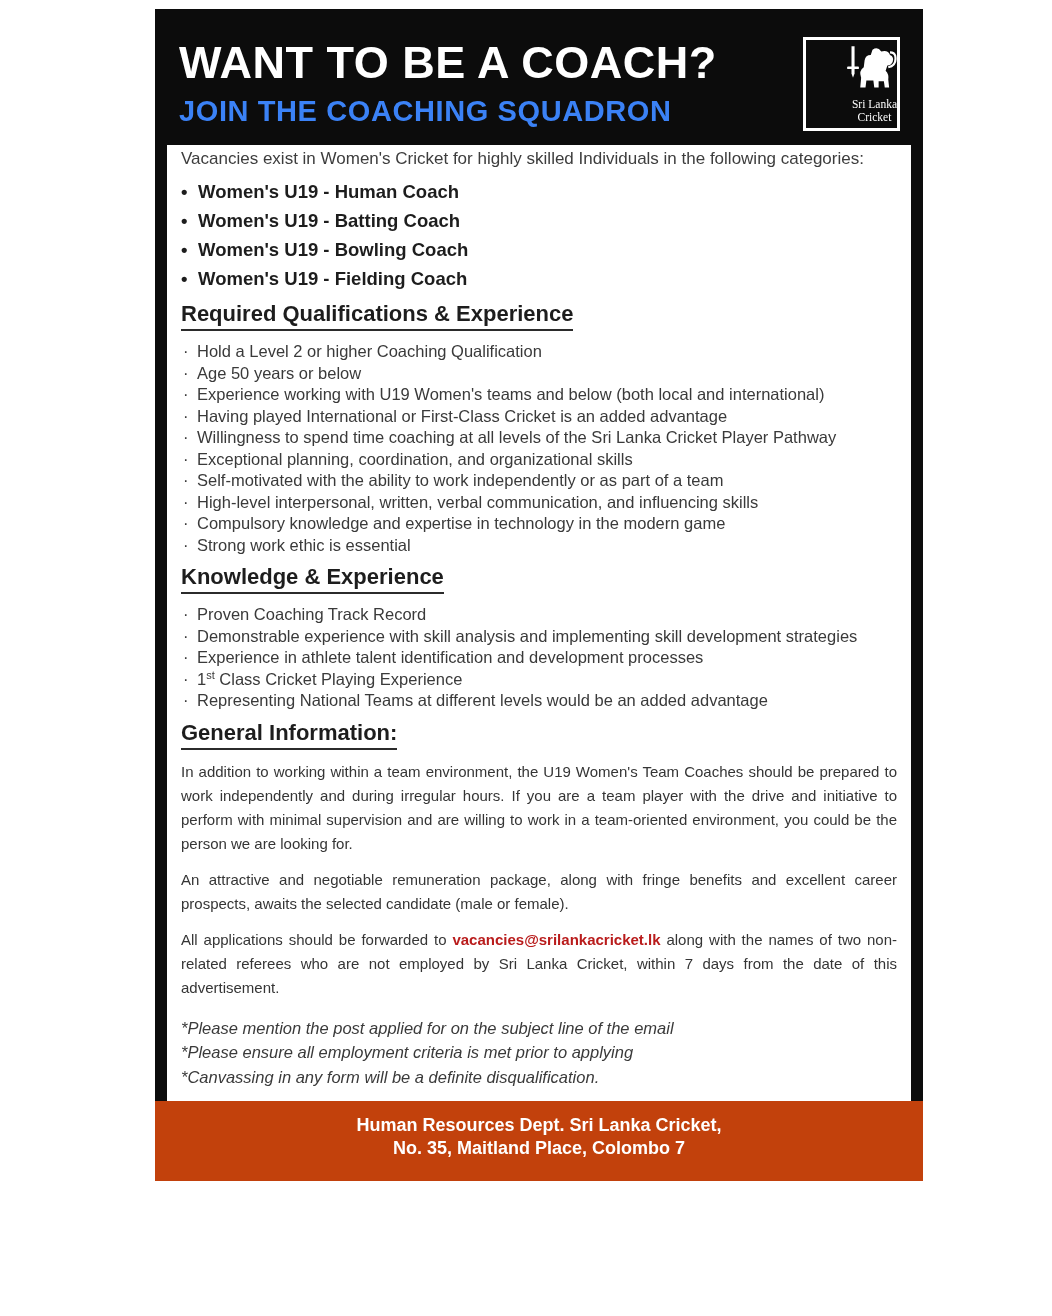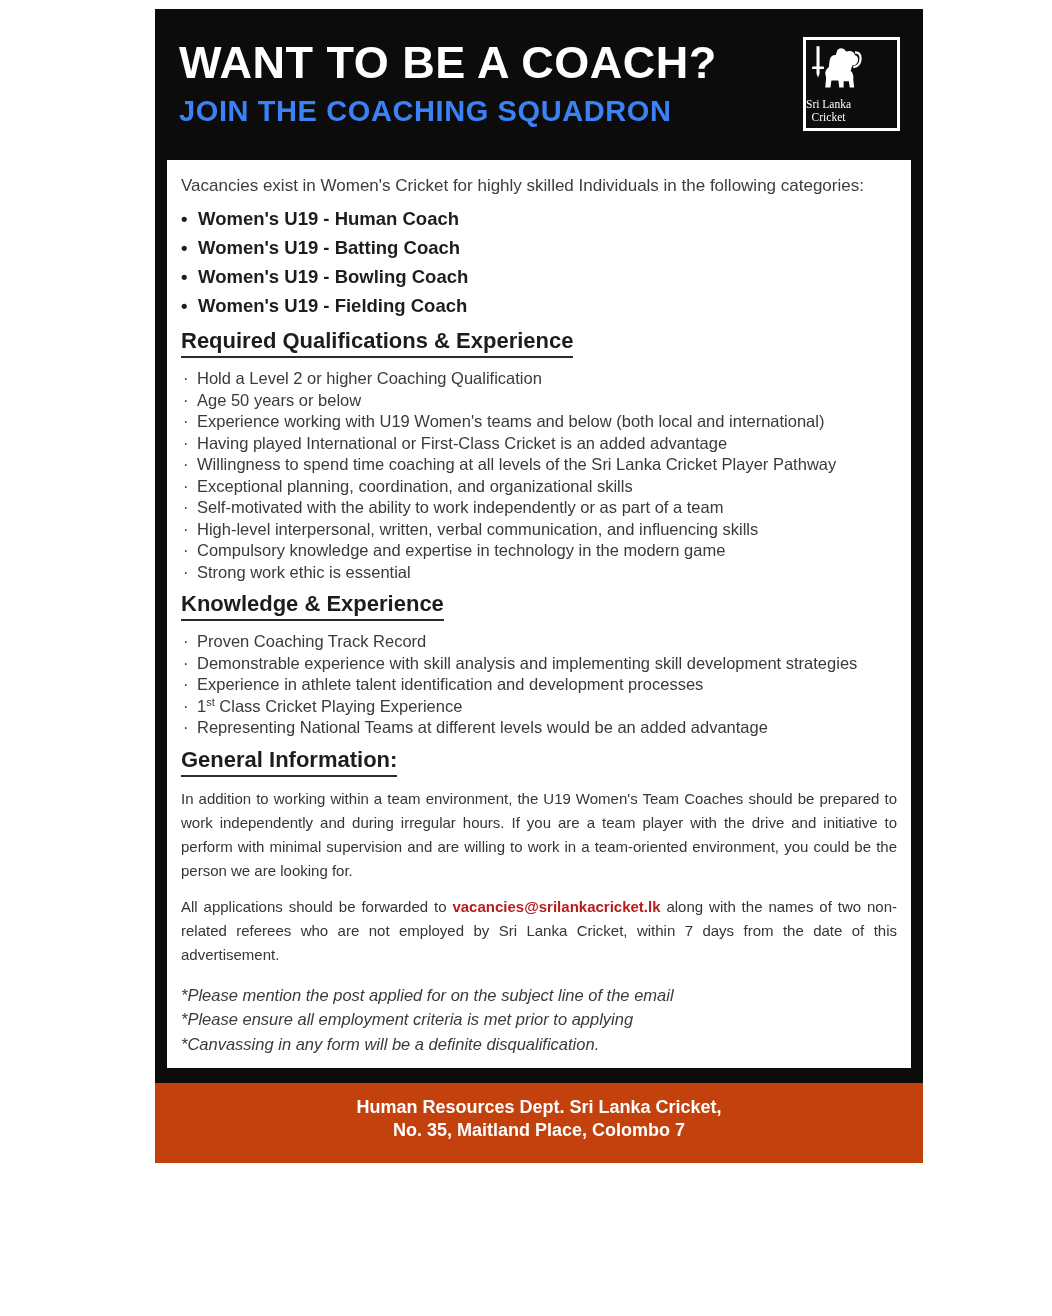--- a/index.html
+++ b/index.html
@@ -48,37 +48,37 @@
     position: absolute;
     top: 28px;
     right: 23px;
     width: 97px;
     height: 94px;
     border: 3px solid #ffffff;
     box-sizing: border-box;
     background: #0c0c0c;
     display: flex;
     flex-direction: column;
-    align-items: flex-start;
+    align-items: flex-end;
     justify-content: flex-start;
   }
   .logo svg { margin-top: 5px; }
   .logo-text {
     color: #ffffff;
     font-family: "Liberation Serif", serif;
     font-size: 11.5px;
     line-height: 12.5px;
     text-align: center;
     margin-top: 1px;
   }
   
   .paper {
     background: #ffffff;
-    margin: 15px 12px;
-    padding: 12px 14px 10px 14px;
+    margin: 0 12px;
+    padding: 0 14px 10px 14px;
     color: #3a3a3a;
     flex: 1 1 auto;
   }
   .intro {
     margin: 2px 0 6px 0;
     font-size: 17px;
     line-height: 24px;
     text-align: justify;
     color: #3d3d3d;
   }
@@ -254,20 +254,21 @@
             <span class="req-text"><span>1</span><sup>st</sup><span> Class Cricket Playing Experience</span></span>
           </li>
         <li>
             <span class="dot">·</span>
             <span class="req-text">Representing National Teams at different levels would be an added advantage</span>
           </li>
       </ul>
 
       <h2><span class="hline">General Information:</span></h2>
       <p class="para">In addition to working within a team environment, the U19 Women's Team Coaches should be prepared to work independently and during irregular hours. If you are a team player with the drive and initiative to perform with minimal supervision and are willing to work in a team-oriented environment, you could be the person we are looking for.</p>
+      <p class="para">An attractive and negotiable remuneration package, along with fringe benefits and excellent career prospects, awaits the selected candidate (male or female).</p>
       <p class="para last"><span>All applications should be forwarded to </span><b>vacancies@srilankacricket.lk</b><span> along with the names of two non-related referees who are not employed by Sri Lanka Cricket, within 7 days from the date of this advertisement.</span></p>
 
       <div class="notes">
         <p class="note-line">*Please mention the post applied for on the subject line of the email</p>
         <p class="note-line">*Please ensure all employment criteria is met prior to applying</p>
         <p class="note-line">*Canvassing in any form will be a definite disqualification.</p>
       </div>
 
     </main>
 

